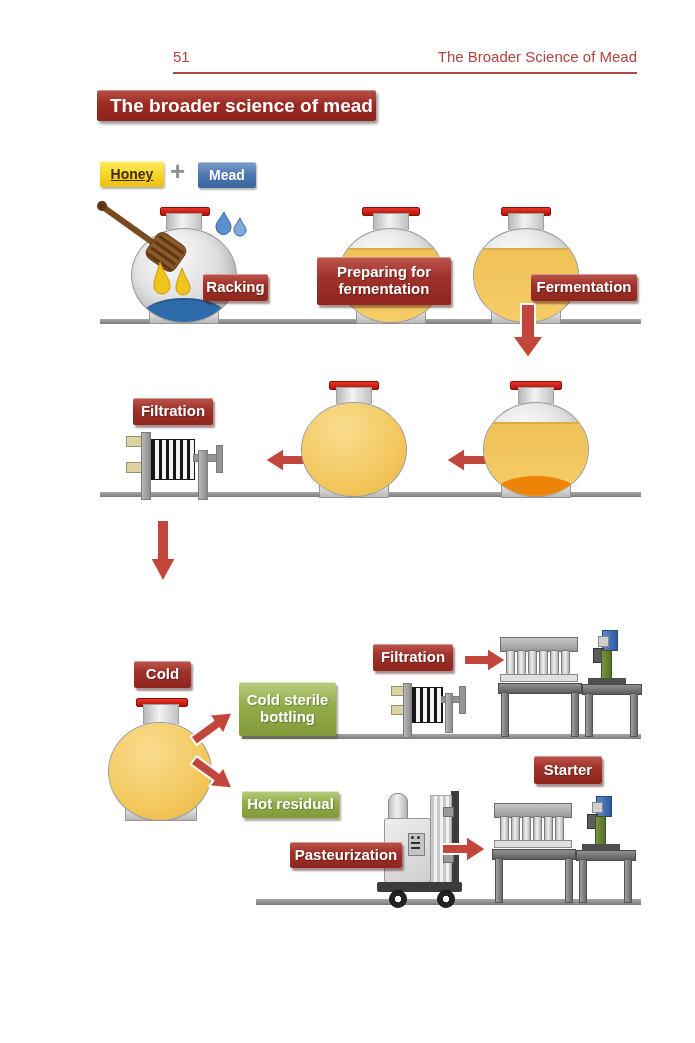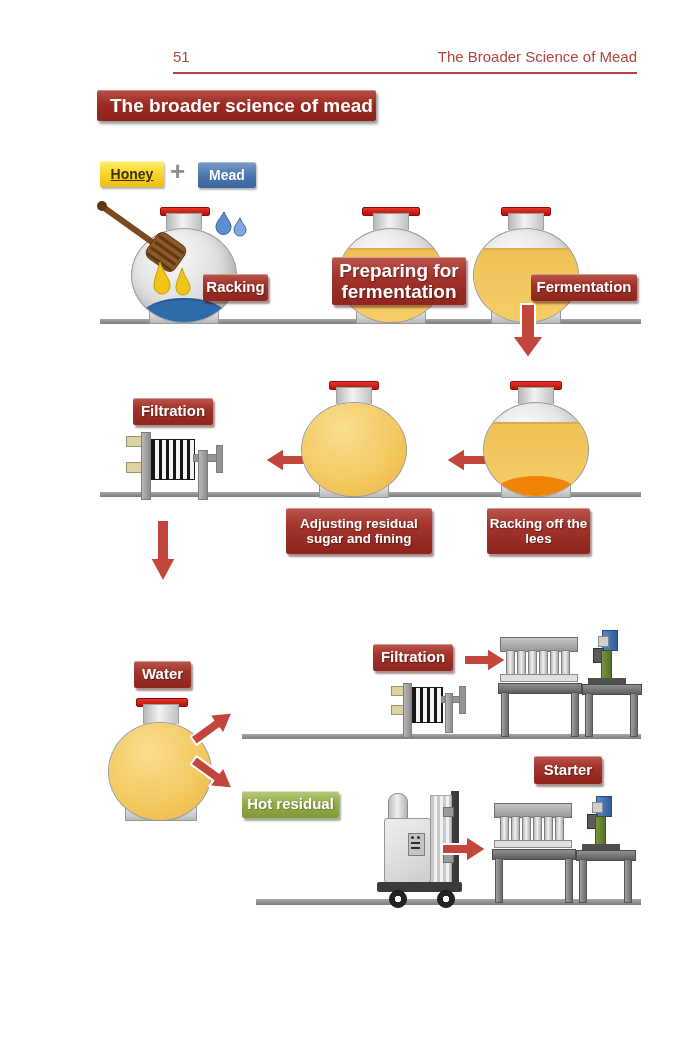--- a/index.html
+++ b/index.html
@@ -133,21 +133,21 @@
   <div class="abs lbl lbl-red" style="left:203px;top:274px;width:65px;height:27px;font-size:15px;">Racking</div>
 
   <div class="tank" style="left:338px;top:207px;">
     <div class="cap" style="left:24px;width:56px;"></div>
     <div class="neck"></div>
     <div class="tbase"></div>
     <div class="bowl">
       <div class="liquid-part"></div>
     </div>
   </div>
-  <div class="abs lbl lbl-red" style="left:332px;top:257px;width:130px;height:44px;font-size:19px;padding:2px;">Preparing for fermentation</div>
+  <div class="abs lbl lbl-red" style="left:317px;top:257px;width:130px;height:44px;font-size:15px;padding:2px;">Preparing for fermentation</div>
 
   <div class="tank" style="left:473px;top:207px;">
     <div class="cap" style="left:28px;width:48px;"></div>
     <div class="neck"></div>
     <div class="tbase"></div>
     <div class="bowl">
       <div class="liquid-part"></div>
     </div>
   </div>
   <svg class="abs" style="left:510px;top:302px;" width="36" height="58" viewBox="0 0 36 58">
@@ -171,57 +171,56 @@
   </svg>
 
   <div class="tank" style="left:301px;top:381px;">
     <div class="cap" style="left:28px;width:48px;"></div>
     <div class="neck"></div>
     <div class="tbase"></div>
     <div class="bowl">
       <div class="liquid-full"></div>
     </div>
   </div>
-  <div class="abs lbl lbl-red" style="left:286px;top:508px;width:142px;height:42px;font-size:13.5px;padding:2px;">Adjusting residual sugar and fining</div>
 
   <svg class="abs" style="left:444px;top:445px;" width="45" height="30" viewBox="0 0 45 30">
     <polygon points="43,10 21,10 21,3 2,15 21,27 21,20 43,20" fill="#c2463b" stroke="#fff" stroke-width="2" stroke-linejoin="round"></polygon>
   </svg>
 
   <div class="tank" style="left:483px;top:381px;">
     <div class="cap" style="left:27px;width:50px;"></div>
     <div class="neck"></div>
     <div class="tbase"></div>
     <div class="bowl">
       <div class="liquid-part"></div>
       <div class="lees"></div>
     </div>
   </div>
-  <div class="abs lbl lbl-red" style="left:487px;top:508px;width:99px;height:42px;font-size:13.5px;padding:2px;">Racking off the lees</div>
 
   <svg class="abs" style="left:148px;top:518px;" width="30" height="66" viewBox="0 0 30 66">
     <polygon points="9,2 21,2 21,40 28,40 15,64 2,40 9,40" fill="#c2463b" stroke="#fff" stroke-width="2" stroke-linejoin="round"></polygon>
   </svg>
 
-  <div class="abs lbl lbl-red" style="left:134px;top:661px;width:57px;height:27px;font-size:15px;">Water</div>
+  <div class="abs lbl lbl-red" style="left:134px;top:661px;width:57px;height:27px;font-size:15px;">Cold</div>
 
   <div class="tank" style="left:108px;top:698px;width:102px;height:124px;">
     <div class="cap" style="left:28px;width:50px;"></div>
     <div class="neck" style="height:19px;"></div>
     <div class="tbase" style="top:108px;left:17px;width:70px;"></div>
     <div class="bowl" style="top:24px;width:102px;height:97px;">
       <div class="liquid-full"></div>
     </div>
   </div>
   <svg class="abs" style="left:192px;top:727px;transform:rotate(-36deg);transform-origin:0 50%;" width="52" height="30" viewBox="0 0 52 30">
     <polygon points="2,10 30,10 30,3 50,15 30,27 30,20 2,20" fill="#c2463b" stroke="#fff" stroke-width="2" stroke-linejoin="round"></polygon>
   </svg>
   <svg class="abs" style="left:192px;top:744px;transform:rotate(36deg);transform-origin:0 50%;" width="52" height="30" viewBox="0 0 52 30">
     <polygon points="2,10 30,10 30,3 50,15 30,27 30,20 2,20" fill="#c2463b" stroke="#fff" stroke-width="2" stroke-linejoin="round"></polygon>
   </svg>
+  <div class="abs lbl lbl-green" style="left:239px;top:682px;width:93px;height:50px;font-size:15px;padding:2px;">Cold sterile bottling</div>
   <div class="abs lbl lbl-green" style="left:242px;top:791px;width:97px;height:27px;font-size:15px;">Hot residual</div>
 
   <div class="abs lbl lbl-red" style="left:373px;top:644px;width:80px;height:27px;font-size:15px;">Filtration</div>
 
   <div class="abs" style="left:391px;top:683px;width:76px;height:53px;">
     <div class="f-fit" style="left:0;top:3px;width:11px;height:8px;"></div>
     <div class="f-fit" style="left:0;top:22px;width:11px;height:8px;"></div>
     <div class="f-post" style="left:12px;top:0;width:7px;height:53px;"></div>
     <div class="f-stack" style="left:21px;top:4px;width:29px;height:34px;"></div>
     <div class="f-bar" style="left:50px;top:13px;width:17px;height:5px;"></div>
@@ -264,20 +263,21 @@
     <div class="p-brk" style="left:66px;top:62px;width:9px;height:8px;"></div>
     <div class="p-body" style="left:7px;top:27px;width:45px;height:63px;"></div>
     <div class="p-panel" style="left:31px;top:42px;width:15px;height:21px;"></div>
     <div class="p-dot" style="left:34px;top:45px;"></div>
     <div class="p-dot" style="left:40px;top:45px;"></div>
     <div class="p-bars" style="left:34px;top:51px;width:9px;height:9px;"></div>
     <div class="p-base" style="left:0;top:91px;width:85px;height:10px;"></div>
     <div class="p-wheel" style="left:12px;top:99px;"></div>
     <div class="p-wheel" style="left:60px;top:99px;"></div>
   </div>
+  <div class="abs lbl lbl-red" style="left:290px;top:842px;width:112px;height:26px;font-size:15px;">Pasteurization</div>
   <svg class="abs" style="left:440px;top:833px;" width="48" height="32" viewBox="0 0 48 32">
     <polygon points="2,11 26,11 26,3 46,16 26,29 26,21 2,21" fill="#c2463b" stroke="#fff" stroke-width="2" stroke-linejoin="round"></polygon>
   </svg>
 
   <div class="abs" style="left:494px;top:803px;width:140px;height:98px;">
     <div class="m-beam" style="left:0;top:0;width:76px;height:13px;"></div>
     <div class="m-bottle" style="left:6px;top:13px;"></div>
     <div class="m-bottle" style="left:17px;top:13px;"></div>
     <div class="m-bottle" style="left:28px;top:13px;"></div>
     <div class="m-bottle" style="left:39px;top:13px;"></div>

